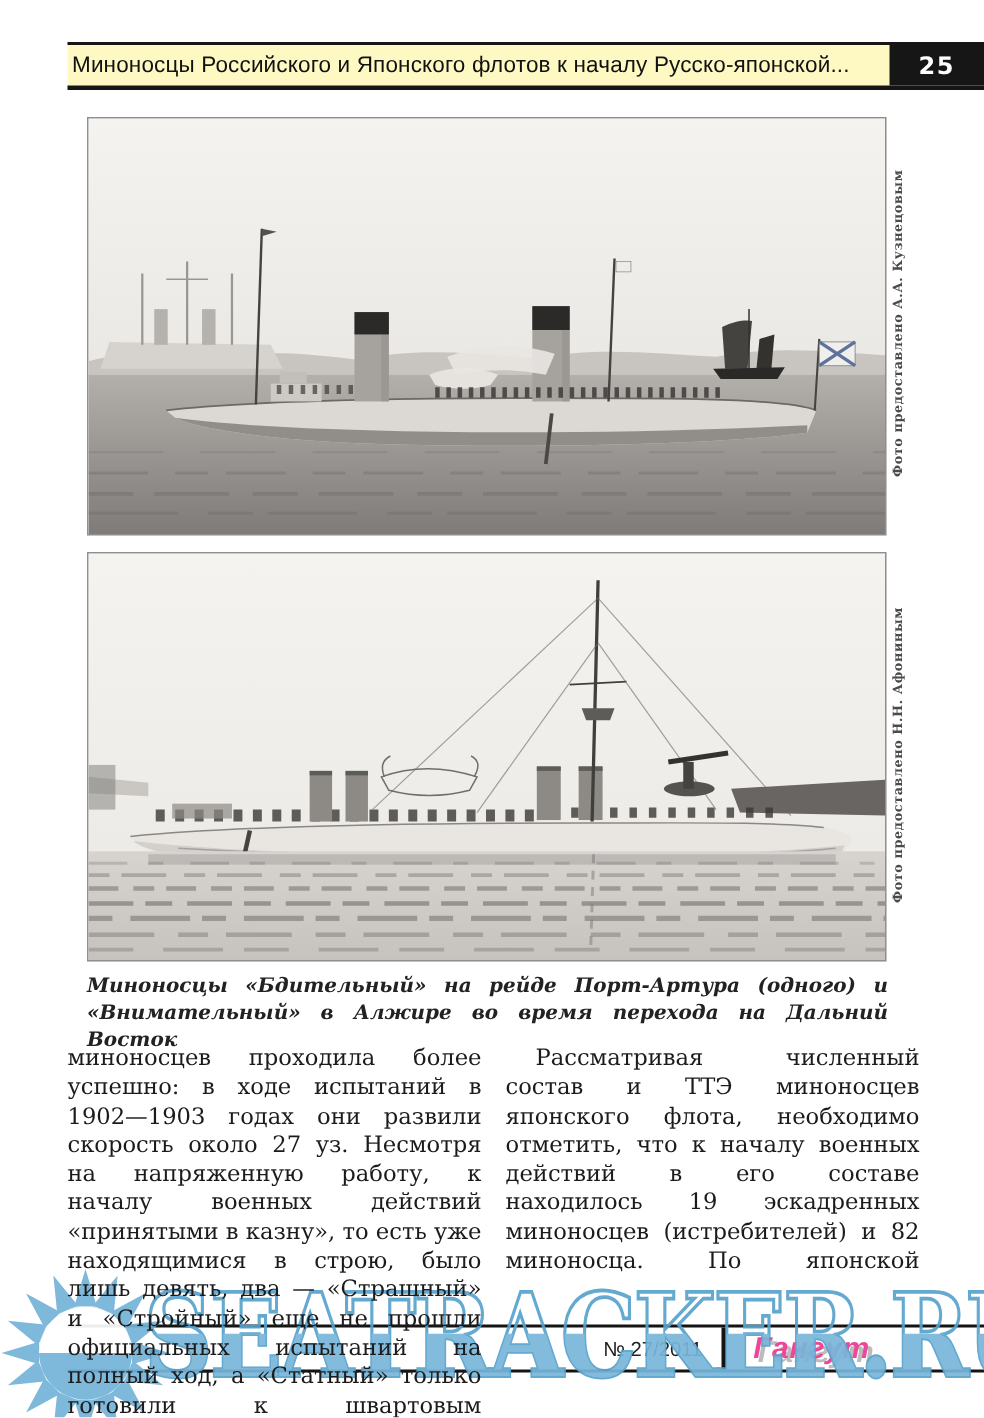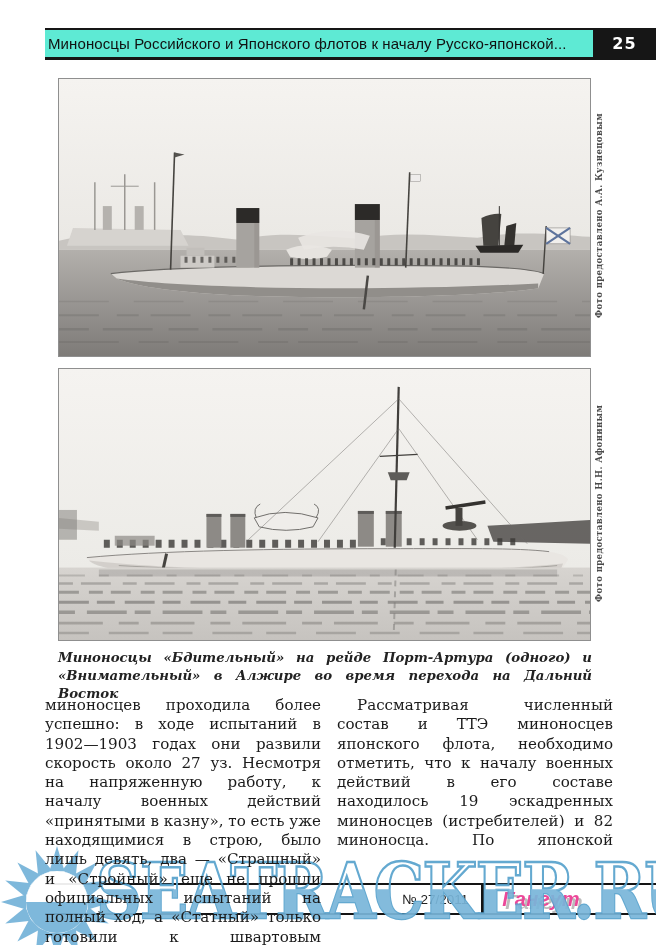--- a/index.html
+++ b/index.html
@@ -7,21 +7,21 @@
     position:relative; width:656px; height:945px;
     background:#ffffff; overflow:hidden;
     font-family:"DejaVu Serif", serif;
     color:#1c1c1c;
   }
   
   .header{
     position:absolute; left:45px; right:0; top:28px; height:27px;
     border-top:2px solid #161616; border-bottom:3px solid #161616;
     display:flex; align-items:center; box-sizing:content-box;
-    background:#5eead4; z-index:2;
+    background:#fef9c3; z-index:2;
   }
   .header-title{
     font-family:"Liberation Sans", sans-serif;
     font-size:15px; letter-spacing:0.1px; padding-left:3px;
     white-space:nowrap; color:#111;
   }
   .page-badge{
     margin-left:auto; width:63px; height:100%;
     background:#161616; color:#fff;
     display:flex; align-items:center; justify-content:center;

